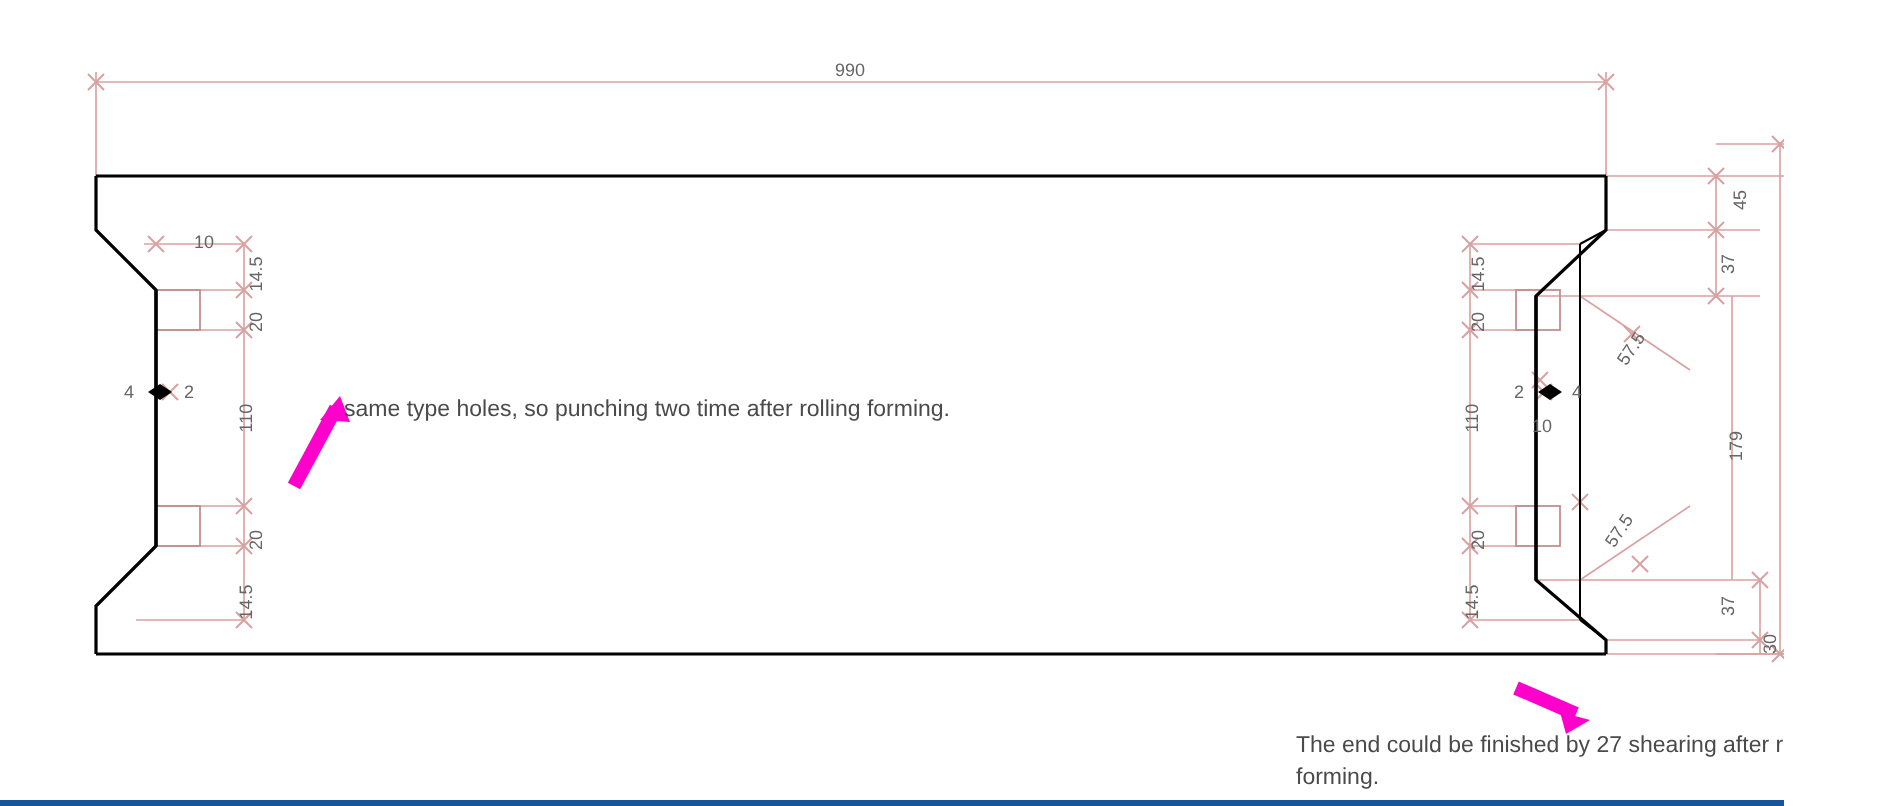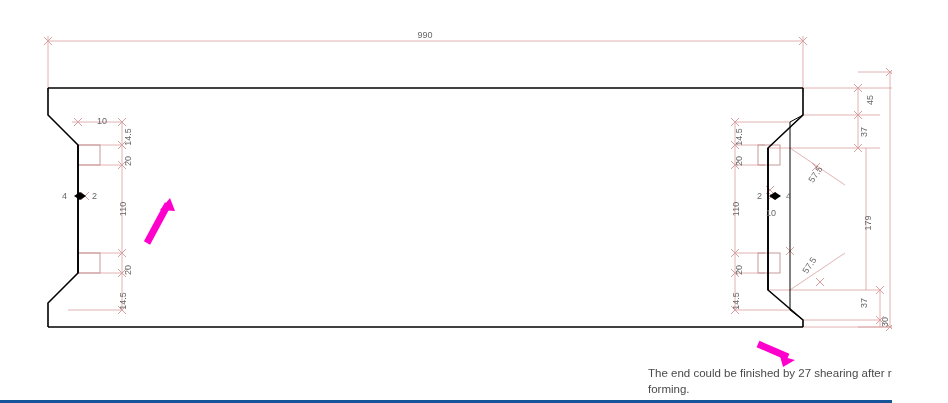--- a/index.html
+++ b/index.html
@@ -198,16 +198,17 @@
       <text x="739" y="209" text-anchor="middle" transform="rotate(-90 739 209)">110</text>
       <text x="871" y="223" text-anchor="middle" transform="rotate(-90 871 223)">179</text>
       <text x="742" y="270" text-anchor="middle" transform="rotate(-90 742 270)">20</text>
       <text x="812" y="267" text-anchor="middle" transform="rotate(-56 812 267)">57.5</text>
       <text x="739" y="301" text-anchor="middle" transform="rotate(-90 739 301)">14.5</text>
       <text x="867" y="303" text-anchor="middle" transform="rotate(-90 867 303)">37</text>
       <text x="888" y="322" text-anchor="middle" transform="rotate(-90 888 322)">30</text>
     </g>
   </svg>
 
+  <div class="note" id="note-holes">same type holes, so punching two time after rolling forming.</div>
   <div class="note" id="note-end">The end could be finished by 27 shearing after rolling forming.</div>
 
   <div id="bottom-rule"></div>
 </div>
 
 </body></html>

